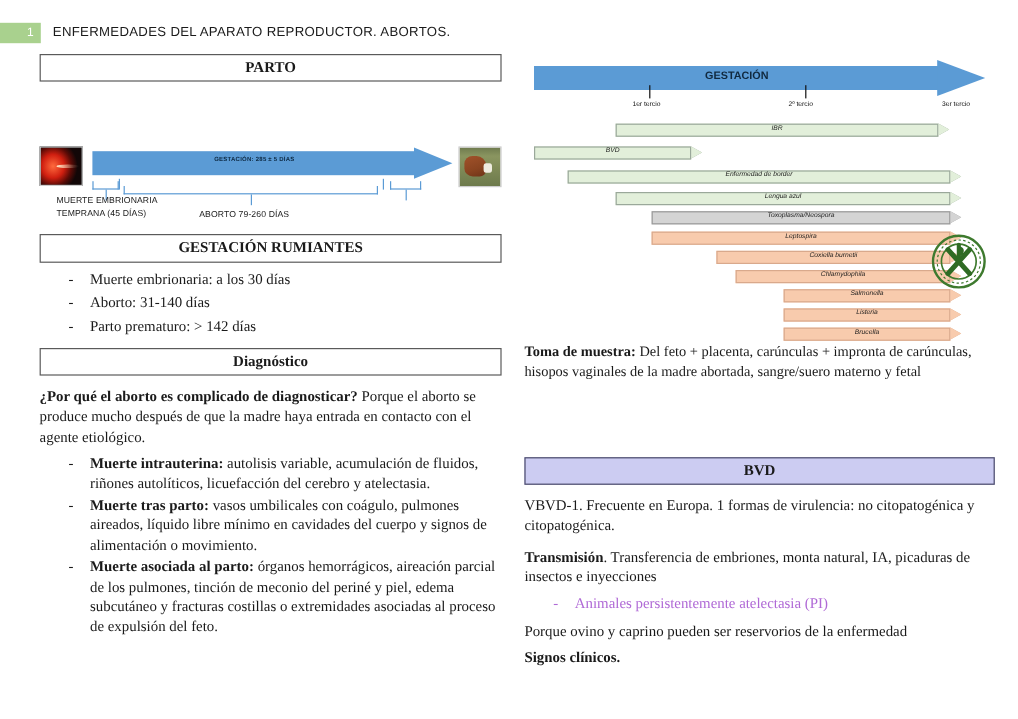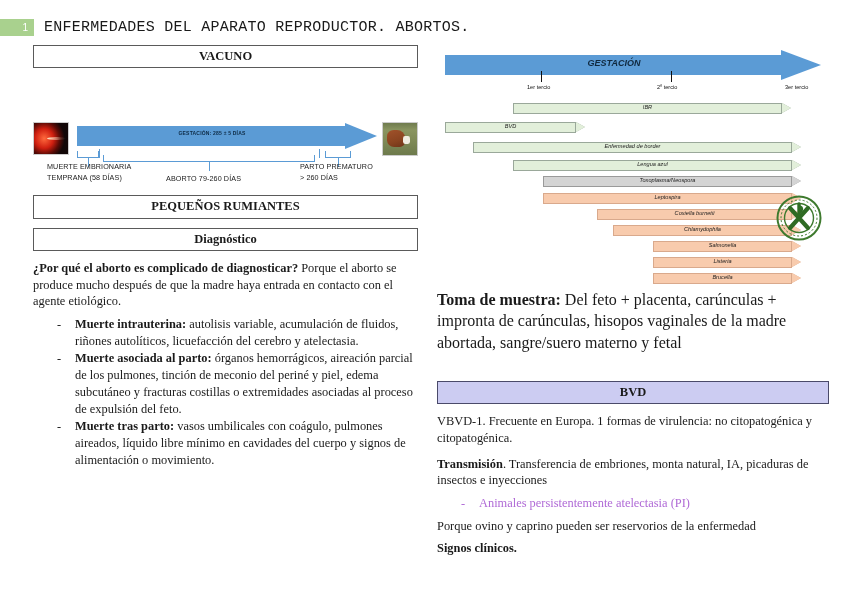--- a/index.html
+++ b/index.html
@@ -28,22 +28,22 @@
     color: #ffffff;
     font-family: "Liberation Sans", sans-serif;
     font-size: 10px;
     display: flex;
     align-items: center;
     justify-content: flex-end;
     padding-right: 6px;
   }
   .page-header-title {
     margin-left: 10px;
-    font-family: Liberation Mono, monospace;
-    font-size: 15px;
+    font-family: Liberation Sans, sans-serif;
+    font-size: 11px;
     letter-spacing: 0.25px;
     color: #1a1a1a;
   }
 
   
   .col-left {
     position: absolute;
     left: 33px; top: 45px;
     width: 385px;
   }
@@ -209,21 +209,21 @@
 
   
   .timeline {
     position: relative;
     width: 392px;
     height: 240px;
   }
   .tl-arrow {
     position: absolute;
     left: 8px; top: 5px;
-    width: 376px; height: 30px; font-style: italic;
+    width: 376px; height: 30px;
   }
   .tl-arrow .body {
     position: absolute;
     left: 0; top: 5px;
     width: 338px; height: 20px;
     background: #5b9bd5;
   }
   .tl-arrow .head {
     position: absolute;
     left: 336px; top: 0;
@@ -296,35 +296,35 @@
   .seal {
     position: absolute;
     left: 339px; top: 150px;
     width: 46px; height: 46px;
   }
 
   .tl-note {
     position: absolute;
     left: 0; top: 228px;
     width: 392px;
-    font-size: 16px;
+    font-size: 12px;
     line-height: 1.34;
   }
 </style>
 </head>
 <body>
 
 <div class="page-header">
   <div class="page-badge">1</div>
   <div class="page-header-title">ENFERMEDADES DEL APARATO REPRODUCTOR. ABORTOS.</div>
 </div>
 
 <div class="col-left">
 
-  <div class="box-head">VACUNO</div>
+  <div class="box-head">PARTO</div>
 
   <div class="fig-vacuno">
     <div class="embryo-img"></div>
     <div class="calf-img"></div>
 
     <div class="gest-arrow">
       <div class="body"></div>
       <div class="head"></div>
       <div class="label">GESTACIÓN: 285 ± 5 DÍAS</div>
     </div>
@@ -335,44 +335,45 @@
 
     <div class="brace" style="left:70px; top:76px; width:212px;"></div>
     <div class="stem" style="left:176px; top:83px;"></div>
 
     <div class="tick" style="left:286px; top:70px;"></div>
     <div class="brace" style="left:292px; top:72px; width:26px;"></div>
     <div class="stem" style="left:305px; top:79px;"></div>
 
     <div class="fig-cap" style="left:14px; top:83px; width:110px;">
       <div>MUERTE EMBRIONARIA</div>
-      <div>TEMPRANA (58 DÍAS)</div>
+      <div>TEMPRANA (45 DÍAS)</div>
     </div>
     <div class="fig-cap" style="left:133px; top:95px;">ABORTO 79-260 DÍAS</div>
-    <div class="fig-cap" style="left:267px; top:83px; width:110px;">
-      <div>PARTO PREMATURO</div>
-      <div>&gt; 260 DÍAS</div>
-    </div>
   </div>
 
-  <div class="box-head" style="margin-top:8px;">PEQUEÑOS RUMIANTES</div>
+  <div class="box-head" style="margin-top:8px;">GESTACIÓN RUMIANTES</div>
+  <ul class="dash sm">
+    <li>Muerte embrionaria: a los 30 días</li>
+    <li>Aborto: 31-140 días</li>
+    <li>Parto prematuro: &gt; 142 días</li>
+  </ul>
 
   <div class="box-head" style="margin-top:9px;">Diagnóstico</div>
   <p class="para">
     <b>¿Por qué el aborto es complicado de diagnosticar?</b><span> Porque el aborto se produce mucho después de que la madre haya entrada en contacto con el agente etiológico.</span>
   </p>
   <ul class="dash">
     <li>
       <b>Muerte intrauterina:</b><span> autolisis variable, acumulación de fluidos, riñones autolíticos, licuefacción del cerebro y atelectasia.</span>
     </li>
     <li>
-      <b>Muerte asociada al parto:</b><span> órganos hemorrágicos, aireación parcial de los pulmones, tinción de meconio del periné y piel, edema subcutáneo y fracturas costillas o extremidades asociadas al proceso de expulsión del feto.</span>
+      <b>Muerte tras parto:</b><span> vasos umbilicales con coágulo, pulmones aireados, líquido libre mínimo en cavidades del cuerpo y signos de alimentación o movimiento.</span>
     </li>
     <li>
-      <b>Muerte tras parto:</b><span> vasos umbilicales con coágulo, pulmones aireados, líquido libre mínimo en cavidades del cuerpo y signos de alimentación o movimiento.</span>
+      <b>Muerte asociada al parto:</b><span> órganos hemorrágicos, aireación parcial de los pulmones, tinción de meconio del periné y piel, edema subcutáneo y fracturas costillas o extremidades asociadas al proceso de expulsión del feto.</span>
     </li>
   </ul>
 </div>
 
 <div class="col-right">
 
   <div class="timeline">
     <div class="tl-arrow">
       <div class="body"></div>
       <div class="head"></div>

